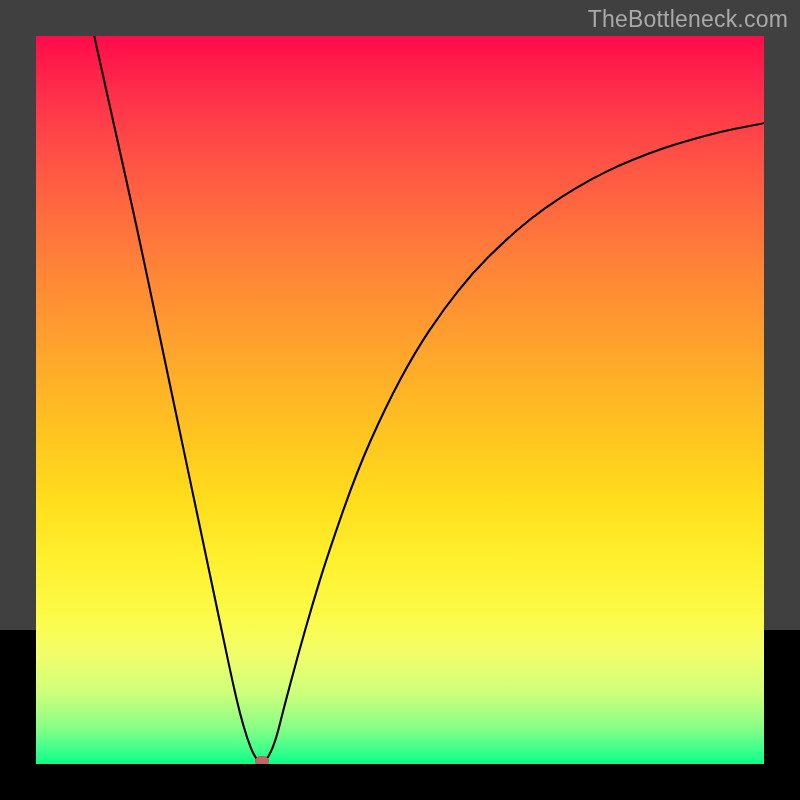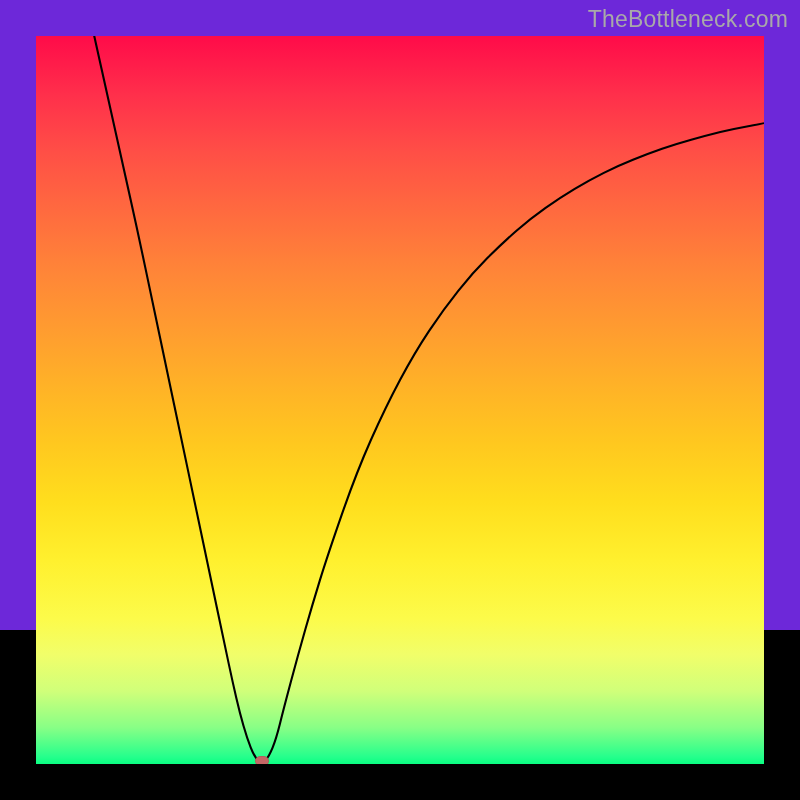--- a/index.html
+++ b/index.html
@@ -10,21 +10,21 @@
     overflow: hidden;
     background: #000;
     font-family: Arial, Helvetica, sans-serif;
   }
   .chart-frame {
     position: absolute;
     top: 0;
     left: 0;
     width: 800px;
     height: 630px;
-    background: #6d28d9;
+    background: #404040;
   }
   .plot-area {
     position: absolute;
     top: 36px;
     left: 36px;
     width: 728px;
     height: 728px;
     overflow: hidden;
   }
   .gradient-bg {

